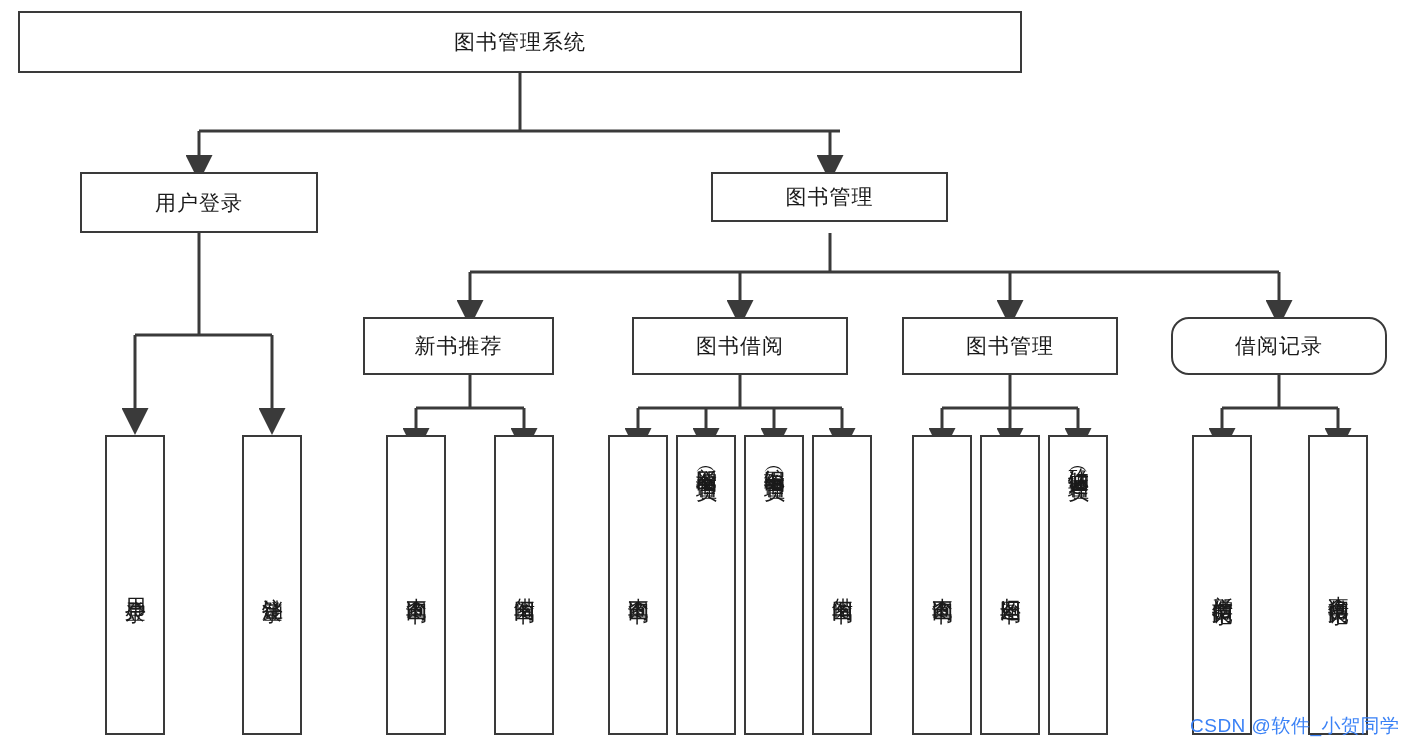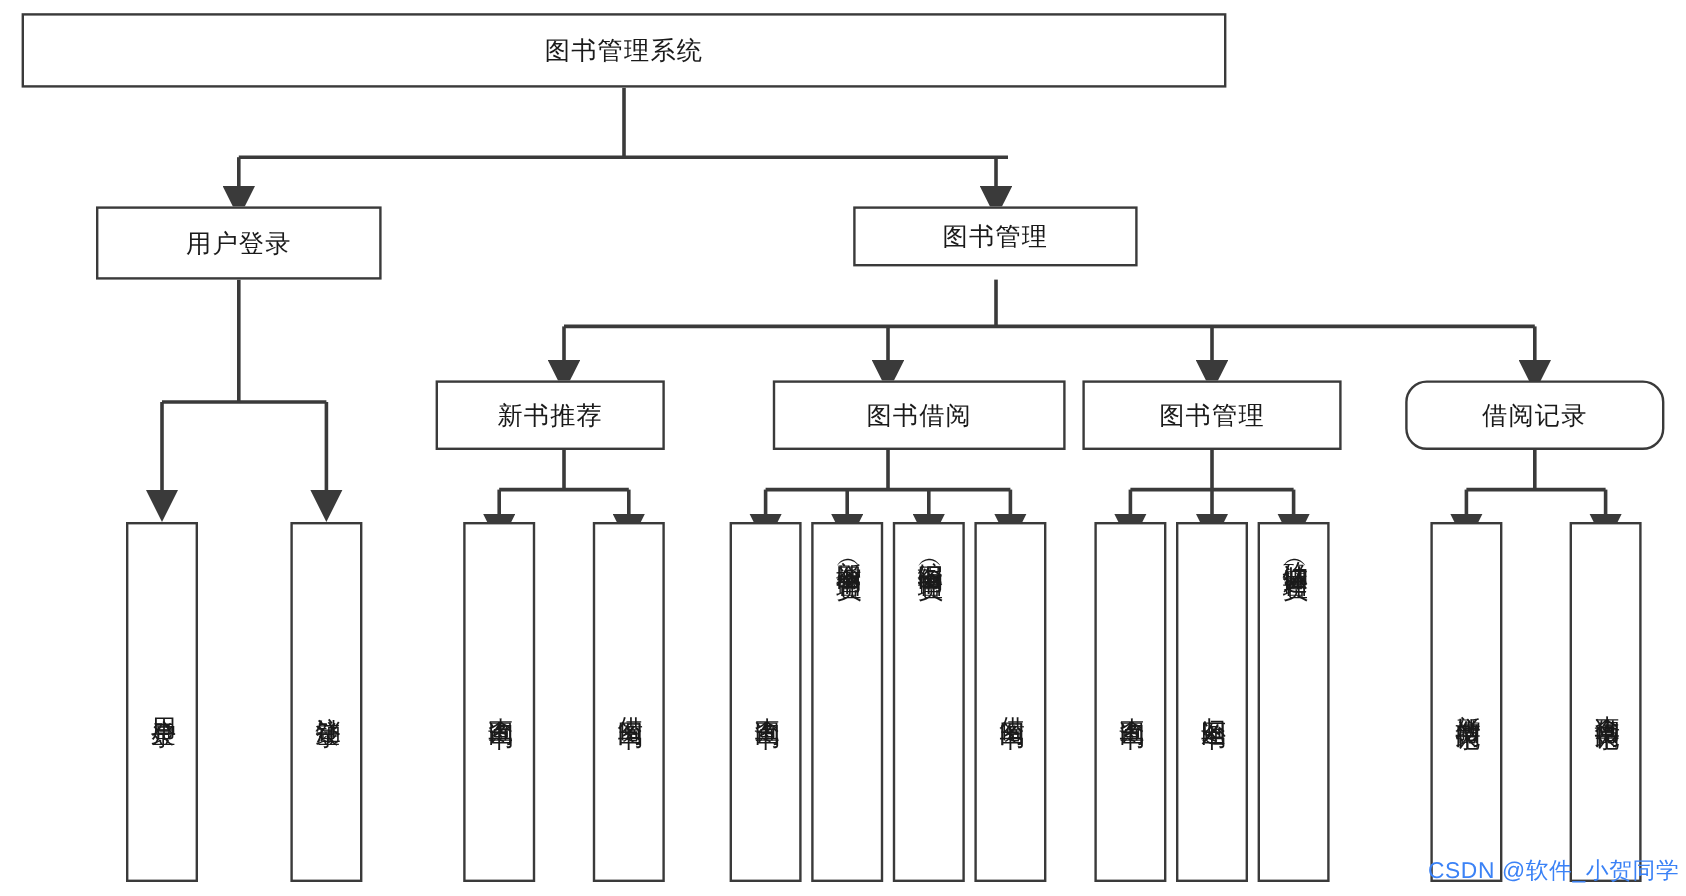--- a/index.html
+++ b/index.html
@@ -127,21 +127,21 @@
   <div class="node horiz" style="left:80px; top:172px; width:238px; height:61px;">
     <span>用户登录</span>
   </div>
   <div class="node horiz" style="left:711px; top:172px; width:237px; height:50px;">
     <span>图书管理</span>
   </div>
 
   <div class="node horiz" style="left:363px; top:317px; width:191px; height:58px;">
     <span>新书推荐</span>
   </div>
-  <div class="node horiz" style="left:632px; top:317px; width:244px; height:58px;margin-left:12px;">
+  <div class="node horiz" style="left:632px; top:317px; width:216px; height:58px;">
     <span>图书借阅</span>
   </div>
   <div class="node horiz" style="left:902px; top:317px; width:216px; height:58px;">
     <span>图书管理</span>
   </div>
   <div class="node horiz" style="left:1171px; top:317px; width:216px; height:58px;border-radius:18px;">
     <span>借阅记录</span>
   </div>
 
   <div class="node vert center" style="left:105px; top:435px; width:60px; height:300px;">

